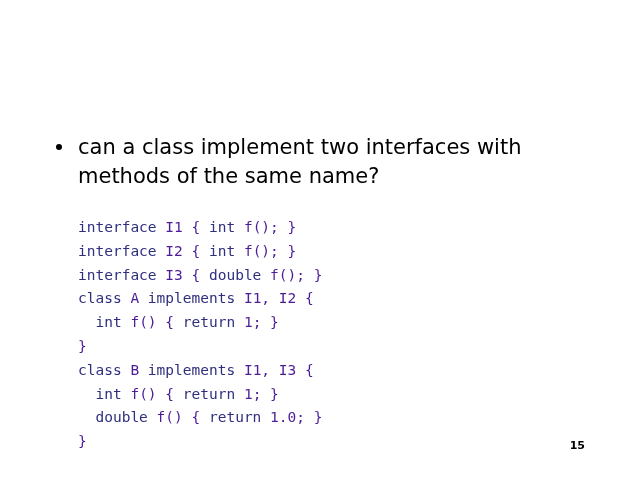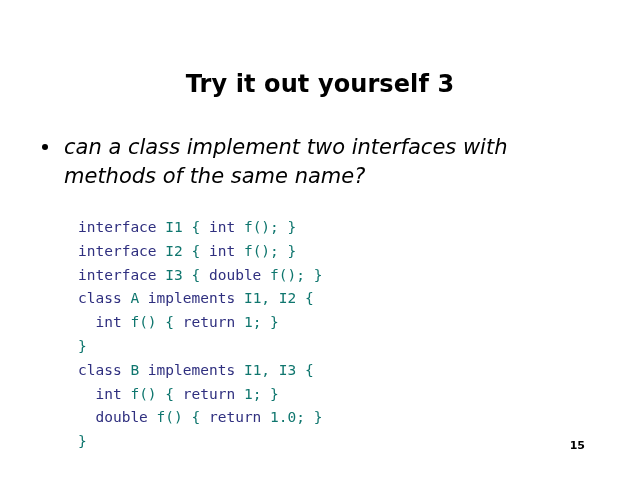--- a/index.html
+++ b/index.html
@@ -31,24 +31,23 @@
     font-size: 24px;
     font-weight: bold;
     color: #000000;
     letter-spacing: 0.1px;
     white-space: nowrap;
   }
 
   
   .bullet-list {
     position: absolute;
-    left: 38px;
+    left: 52px;
     top: 133px;
     width: 520px;
-    font-style: italic;
   }
   .bullet-item {
     position: relative;
     padding-left: 26px;
     font-family: "DejaVu Sans", sans-serif;
     font-size: 21px;
     line-height: 29px;
     color: #000000;
     font-weight: normal;
   }
@@ -78,41 +77,40 @@
   }
   .code-line {
     white-space: pre;
     color: #6c6c8c;
   }
   .tok-kw {
     color: #2f2f7f;
     font-weight: normal;
   }
   .tok-plain {
-    color: #0f766e;
+    color: #4c1d95;
     font-weight: normal;
   }
 
   
   .page-number {
     position: absolute;
     right: 55px;
     bottom: 28px;
     font-family: "DejaVu Sans", sans-serif;
     font-size: 11px;
     font-weight: bold;
     color: #000000;
   }
 </style>
 </head>
 <body>
 
 <div class="slide">
 
-  <div class="slide-title">Try it out yourself 3</div>
 
   <div class="bullet-list">
     <div class="bullet-item">
       <span class="bullet-marker"></span>
       <span class="bullet-text">can a class implement two interfaces with methods of the same name?</span>
     </div>
   </div>
 
   <div class="code-block"><div class="code-line"><span class="tok-kw">interface</span><span class="tok-plain"> I1 { </span><span class="tok-kw">int</span><span class="tok-plain"> f(); }</span></div><div class="code-line"><span class="tok-kw">interface</span><span class="tok-plain"> I2 { </span><span class="tok-kw">int</span><span class="tok-plain"> f(); }</span></div><div class="code-line"><span class="tok-kw">interface</span><span class="tok-plain"> I3 { </span><span class="tok-kw">double</span><span class="tok-plain"> f(); }</span></div><div class="code-line"><span class="tok-kw">class</span><span class="tok-plain"> A </span><span class="tok-kw">implements</span><span class="tok-plain"> I1, I2 {</span></div><div class="code-line"><span class="tok-plain">  </span><span class="tok-kw">int</span><span class="tok-plain"> f() { </span><span class="tok-kw">return</span><span class="tok-plain"> 1; }</span></div><div class="code-line"><span class="tok-plain">}</span></div><div class="code-line"><span class="tok-kw">class</span><span class="tok-plain"> B </span><span class="tok-kw">implements</span><span class="tok-plain"> I1, I3 {</span></div><div class="code-line"><span class="tok-plain">  </span><span class="tok-kw">int</span><span class="tok-plain"> f() { </span><span class="tok-kw">return</span><span class="tok-plain"> 1; }</span></div><div class="code-line"><span class="tok-plain">  </span><span class="tok-kw">double</span><span class="tok-plain"> f() { </span><span class="tok-kw">return</span><span class="tok-plain"> 1.0; }</span></div><div class="code-line"><span class="tok-plain">}</span></div></div>
 

